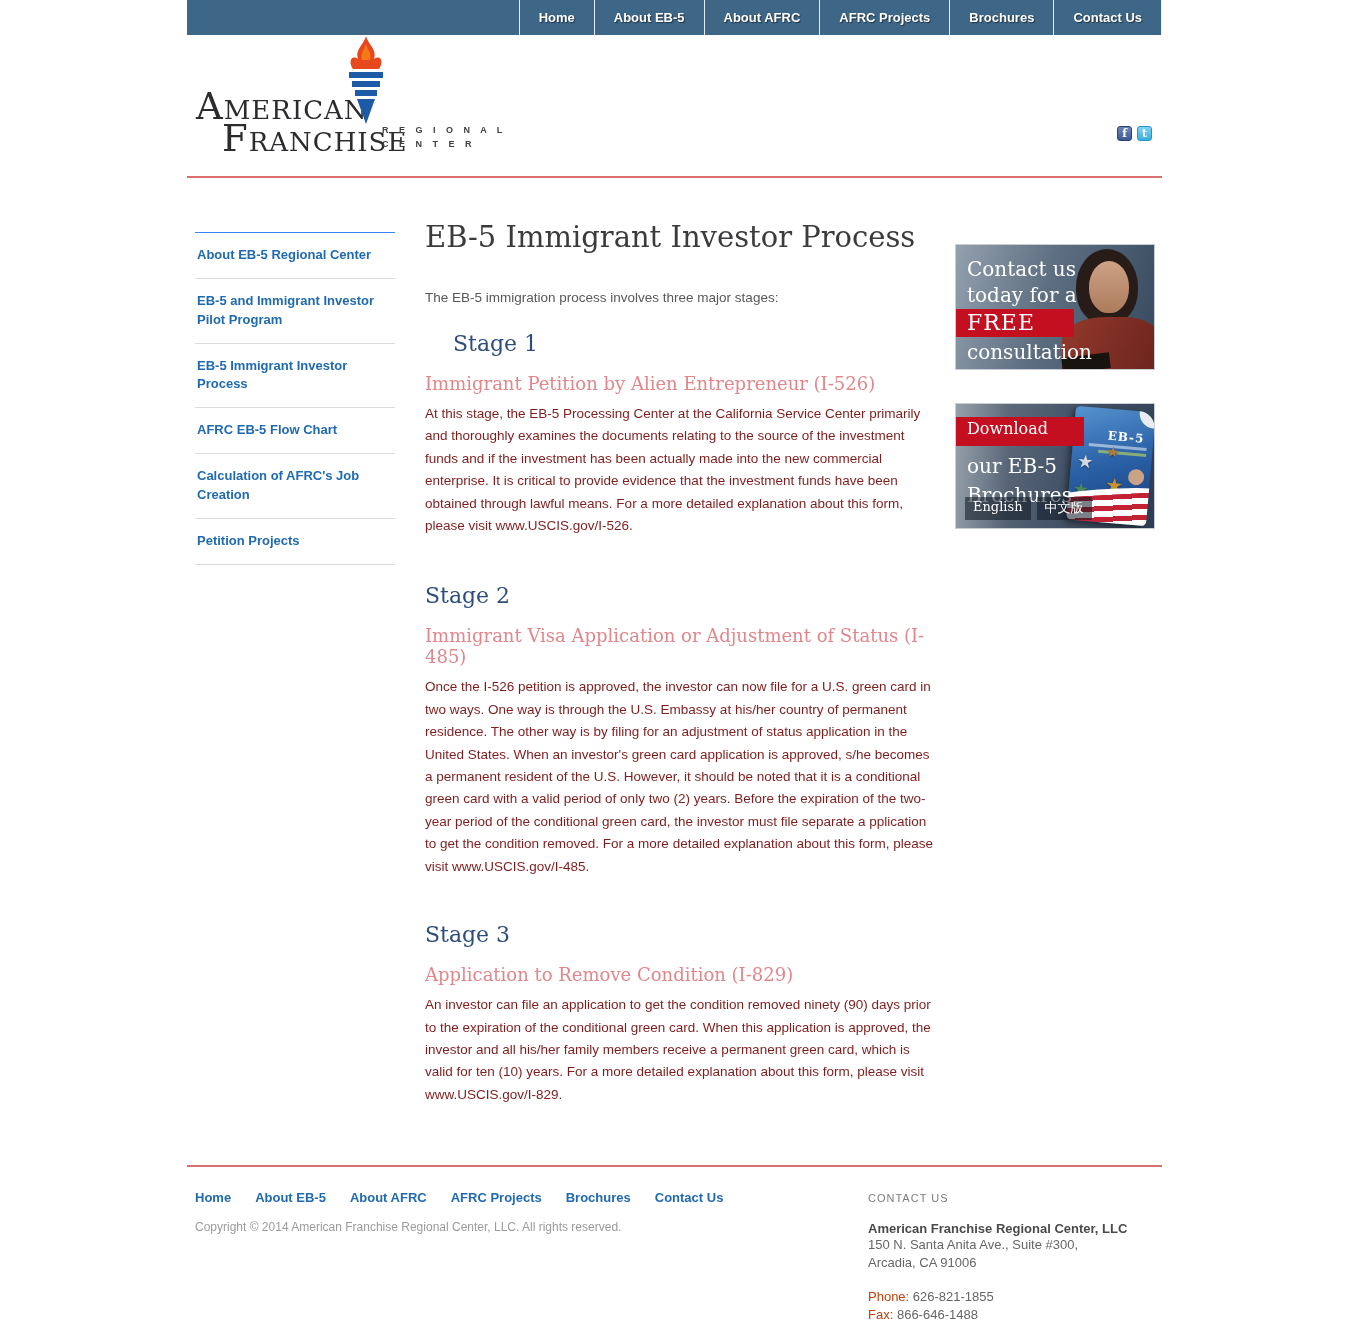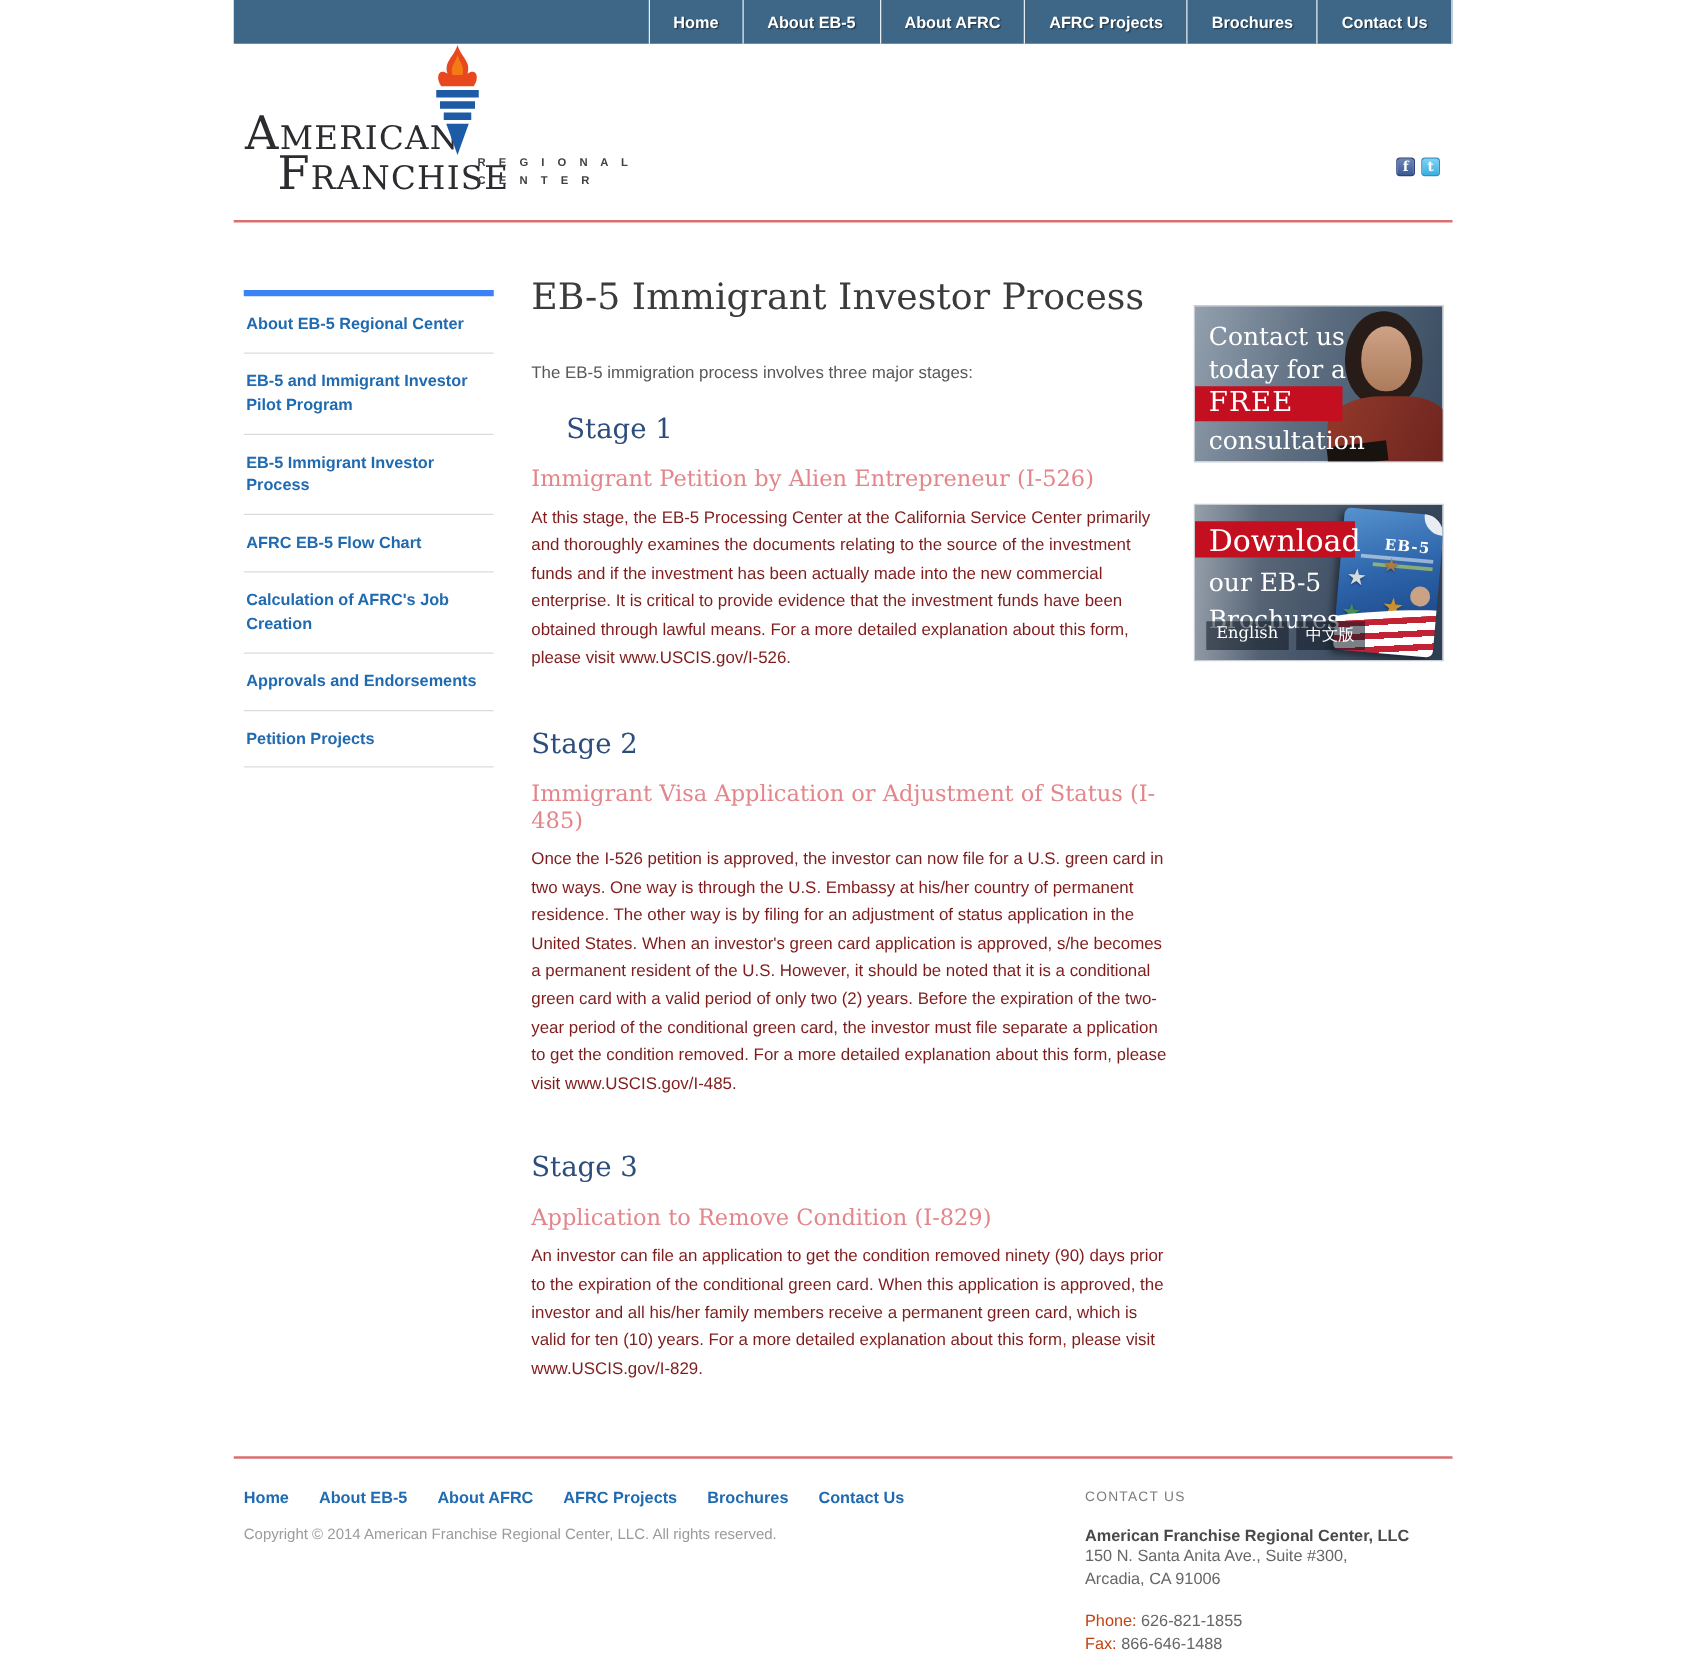--- a/index.html
+++ b/index.html
@@ -29,21 +29,21 @@
                 display:flex; align-items:center; justify-content:center; cursor:pointer;
                 font-family:"DejaVu Serif", serif; }
   .fb { background:linear-gradient(#6d87b4,#3b5998); border:1px solid #2d4373; }
   .tw { background:linear-gradient(#7fd3f7,#3ab0e0); border:1px solid #2a91c0; }
 
   .red-rule { position:absolute; left:187px; width:975px; height:2px; background:#d97070; }
   .rule-header { top:176px; }
   .rule-footer { top:1165px; }
 
   
-  .sidebar { position:absolute; left:195px; top:232px; width:200px; border-top:5px solid #3b82f6; }
+  .sidebar { position:absolute; left:195px; top:232px; width:200px; border-top:1px solid #3b82f6; }
   .side-item { display:block; padding:13px 2px; border-bottom:1px solid #dcdcdc;
                color:#1f6ab0; font-size:13px; font-weight:bold; line-height:1.45; cursor:pointer; }
 
   
   .main { position:absolute; left:425px; top:220px; width:512px; }
   .page-title { font-family:"DejaVu Serif", serif; font-weight:normal; font-size:29px; color:#3b3b3e; }
   .intro { margin-top:36px; font-size:13.5px; color:#58585a; }
   .stage-h { font-family:"DejaVu Serif", serif; font-weight:normal; font-size:22px; color:#2d4e7c; }
   .s1 { margin-top:26px;margin-left:28px; } .s2 { margin-top:46px; } .s3 { margin-top:44px; }
   .stage-sub { font-family:"DejaVu Serif", serif; font-weight:normal; font-size:18px; color:#e2868b; margin-top:17px; }
@@ -65,21 +65,21 @@
              border-radius:50% 50% 46% 46%; }
   .b1-face { position:absolute; right:25px; top:16px; width:40px; height:52px;
              background:linear-gradient(#cda286,#ad7b5c); border-radius:50% 50% 47% 47%; }
   .b1-torso { position:absolute; right:-4px; bottom:-2px; width:96px; height:54px;
               background:linear-gradient(115deg,#94392b,#6b241e); border-radius:45% 35% 0 0; }
   .b1-folder { position:absolute; right:44px; bottom:-2px; width:48px; height:16px; background:#191310;
                transform:rotate(-7deg); }
   .b2-statue { position:absolute; left:0; top:0; width:52px; height:100%;
                background:linear-gradient(90deg,rgba(210,218,226,.38),rgba(210,218,226,0)); }
   .b2-band { position:absolute; left:0; top:13px; width:128px; height:29px; background:#c40f20; }
-  .b2-dl { top:15px; font-size:24px; }
+  .b2-dl { top:15px; font-size:16px; }
   .b2-t1 { top:50px; font-size:20px; }
   .b2-t2 { top:79px; font-size:20px; }
   .b2-buttons { position:absolute; left:9px; bottom:8px; display:flex; gap:6px; }
   .b2-btn { font-family:"DejaVu Serif", serif; font-size:13px; color:#fff; padding:2px 8px 3px;
             background:rgba(15,24,34,.55); cursor:pointer; white-space:nowrap; }
   .brochure { position:absolute; right:3px; top:5px; width:80px; height:114px; transform:rotate(5deg);
               background:linear-gradient(160deg,#5793cf 0%,#2c63a9 45%,#123a78 100%);
               border-radius:5px 16px 5px 5px; box-shadow:-3px 3px 6px rgba(0,0,0,.45); overflow:hidden; }
   .brochure-curl { position:absolute; right:-14px; top:-14px; width:30px; height:30px; background:#e9edf2;
                    border-radius:50%; }
@@ -147,21 +147,20 @@
   </div>
 
   <div class="red-rule rule-header"></div>
 
   <div class="sidebar">
     <div class="side-item">About EB-5 Regional Center</div>
     <div class="side-item">EB-5 and Immigrant Investor Pilot Program</div>
     <div class="side-item">EB-5 Immigrant Investor Process</div>
     <div class="side-item">AFRC EB-5 Flow Chart</div>
     <div class="side-item">Calculation of AFRC's Job Creation</div>
-    <div class="side-item">Approvals and Endorsements</div>
     <div class="side-item">Petition Projects</div>
   </div>
 
   <div class="main">
     <h1 class="page-title">EB-5 Immigrant Investor Process</h1>
     <p class="intro">The EB-5 immigration process involves three major stages:</p>
 
     <h2 class="stage-h s1">Stage 1</h2>
     <h3 class="stage-sub">Immigrant Petition by Alien Entrepreneur (I-526)</h3>
     <p class="stage-body">At this stage, the EB-5 Processing Center at the California Service Center primarily and thoroughly examines the documents relating to the source of the investment funds and if the investment has been actually made into the new commercial enterprise. It is critical to provide evidence that the investment funds have been obtained through lawful means. For a more detailed explanation about this form, please visit www.USCIS.gov/I-526.</p>

